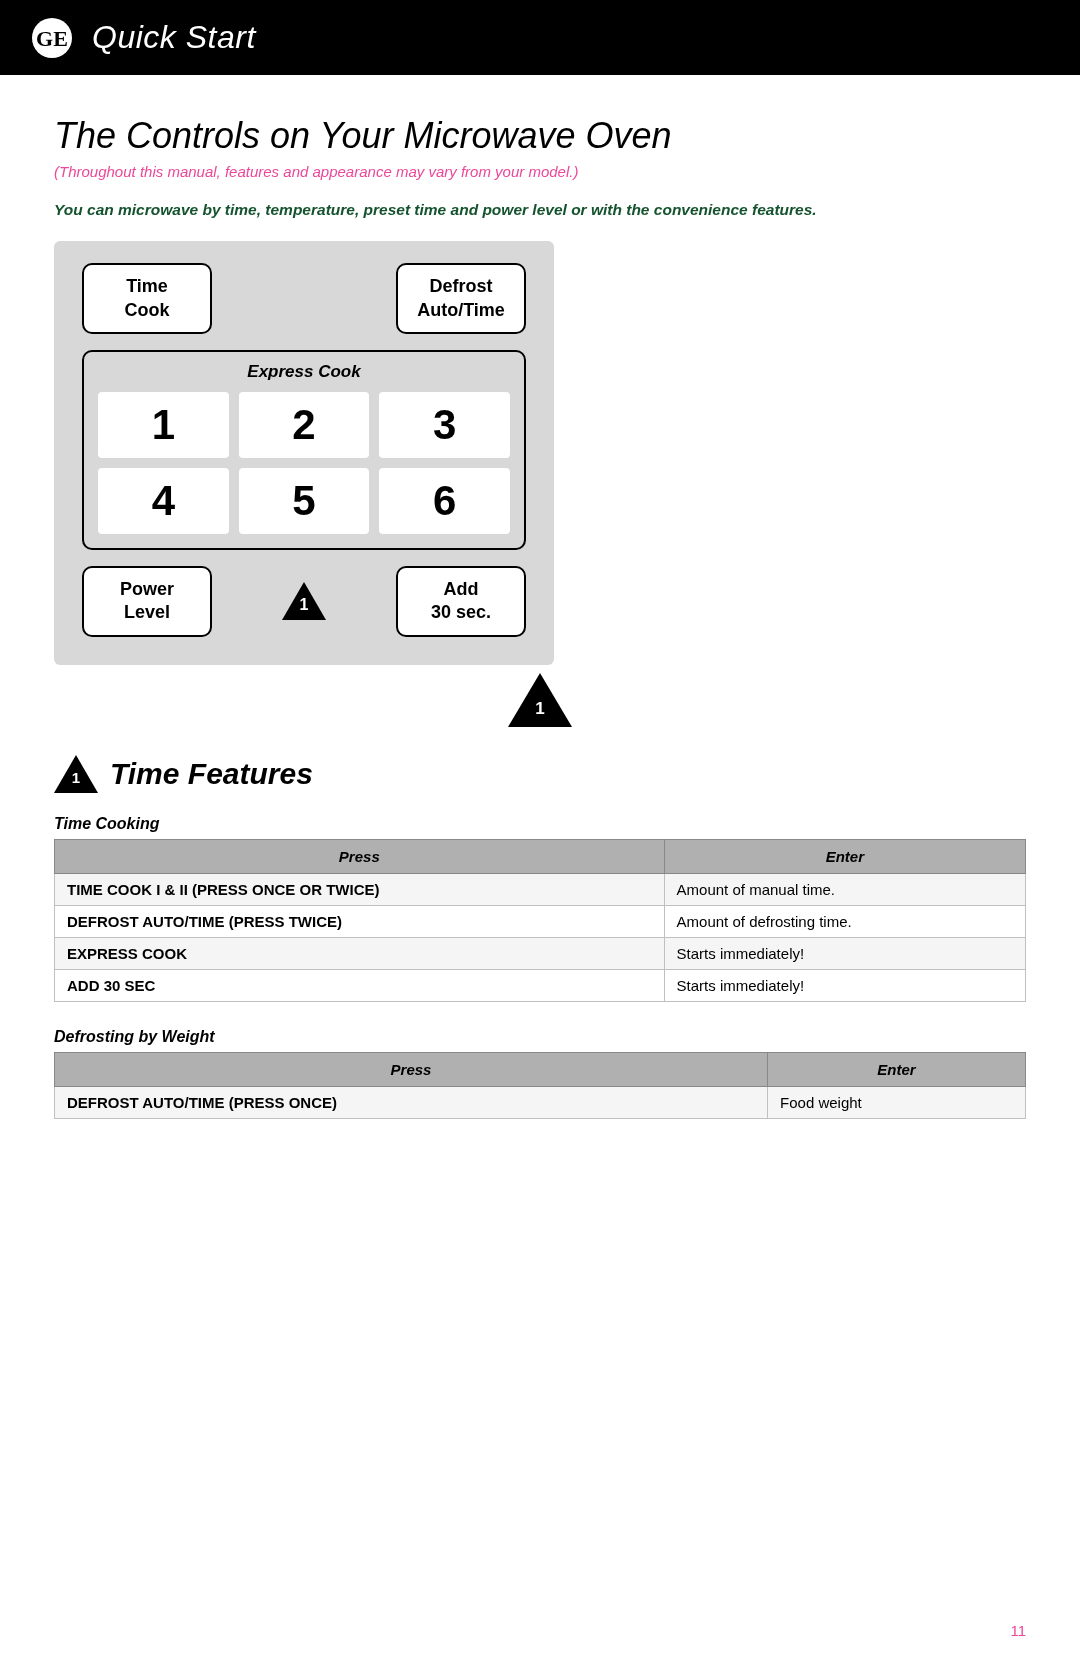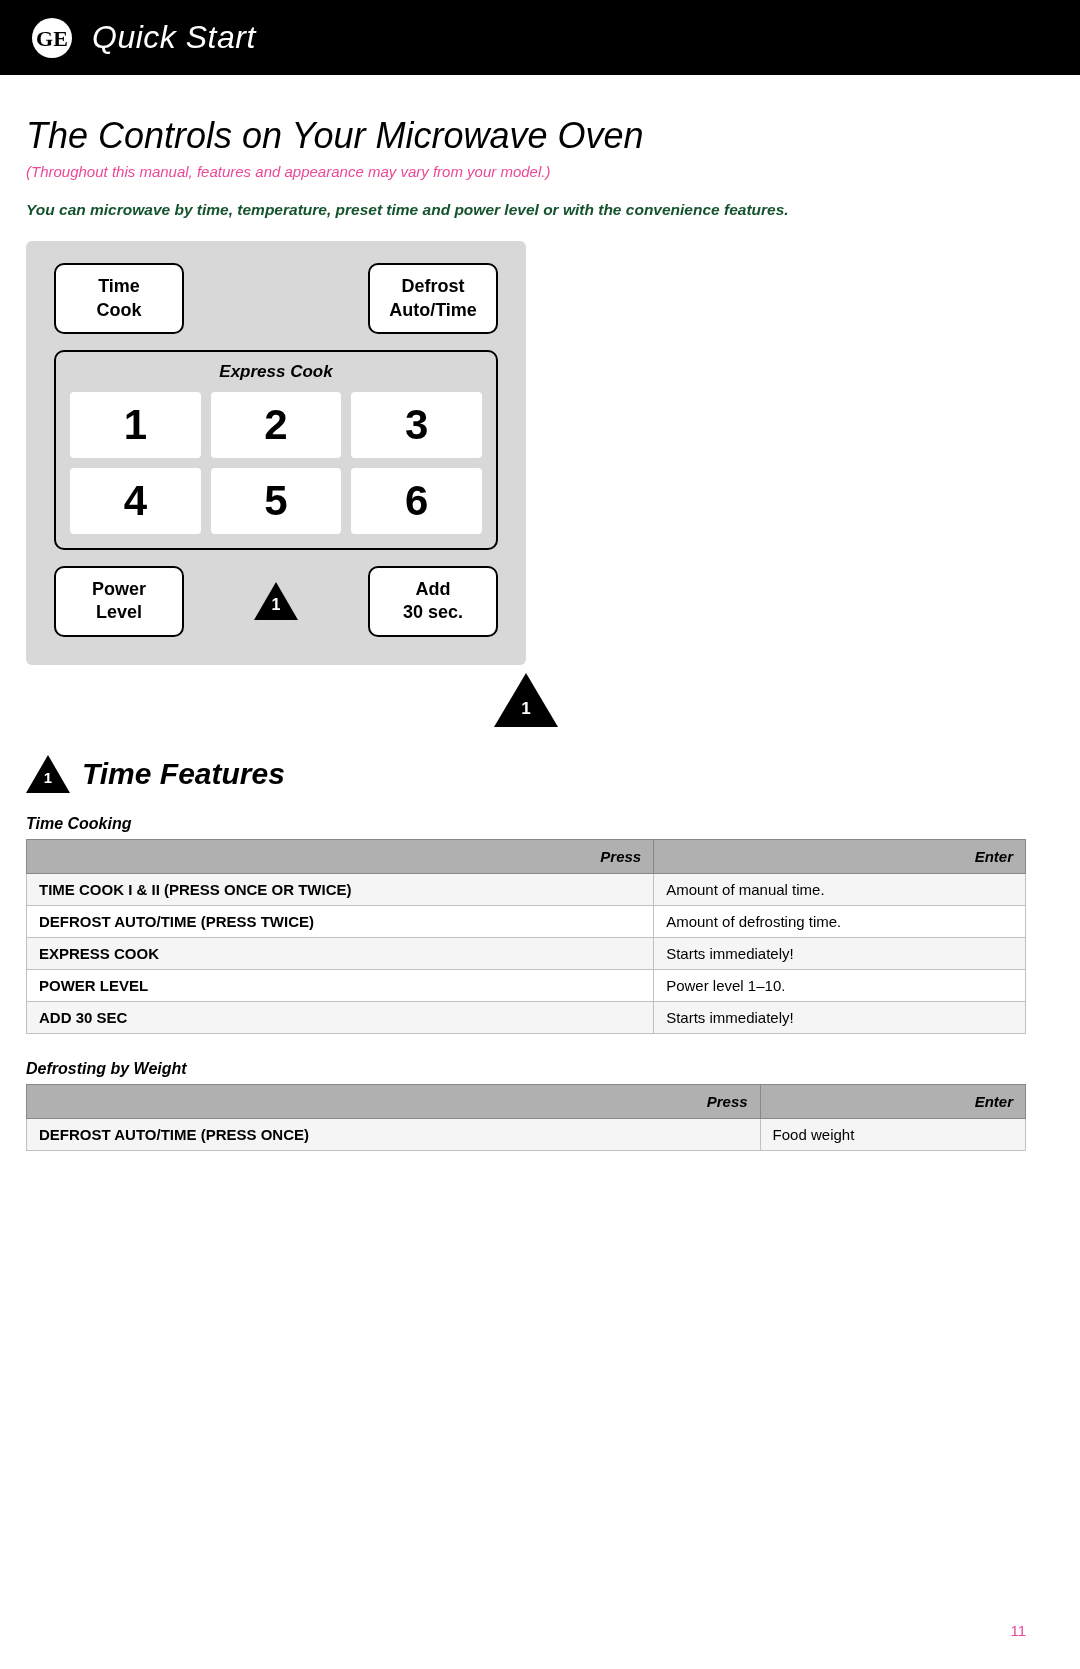--- a/index.html
+++ b/index.html
@@ -29,21 +29,21 @@
     .header-title {
       font-size: 32px;
       font-style: italic;
       font-weight: normal;
       color: #fff;
       letter-spacing: 0.5px;
     }
 
     
     .main-content {
-      padding: 30px 54px 60px 26px;
+      padding: 30px 54px 60px 54px;
     }
 
     .page-title {
       font-size: 36px;
       font-style: italic;
       font-weight: normal;
       color: #000;
       margin-bottom: 6px;
       margin-top: 10px;
     }
@@ -242,21 +242,21 @@
       margin-bottom: 26px;
       font-size: 15px;
     }
 
     .features-table thead tr {
       background: #b0b0b0;
     }
 
     .features-table thead th {
       padding: 8px 12px;
-      text-align: right;
+      text-align: center;
       font-style: italic;
       font-weight: bold;
       border: 1px solid #888;
       font-size: 15px;
     }
 
     .features-table tbody tr {
       background: #fff;
     }
 
@@ -373,24 +373,20 @@
         </tr>
         <tr>
           <td>DEFROST AUTO/TIME (Press twice)</td>
           <td style="font-weight: normal; text-transform: none;">Amount of defrosting time.</td>
         </tr>
         <tr>
           <td>EXPRESS COOK</td>
           <td style="font-weight: normal; text-transform: none;">Starts immediately!</td>
         </tr>
         <tr>
-          <td>POWER LEVEL</td>
-          <td style="font-weight: normal; text-transform: none;">Power level 1–10.</td>
-        </tr>
-        <tr>
           <td>ADD 30 SEC</td>
           <td style="font-weight: normal; text-transform: none;">Starts immediately!</td>
         </tr>
       </tbody>
   </table>
 
   <p class="table-section-title">Defrosting by Weight</p>
   <table class="features-table">
     <thead>
       <tr>

